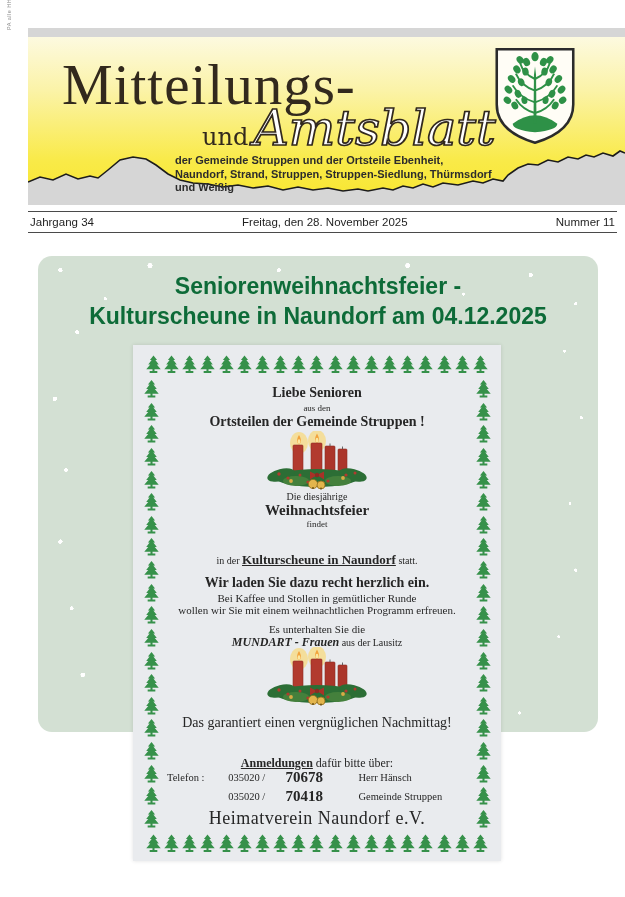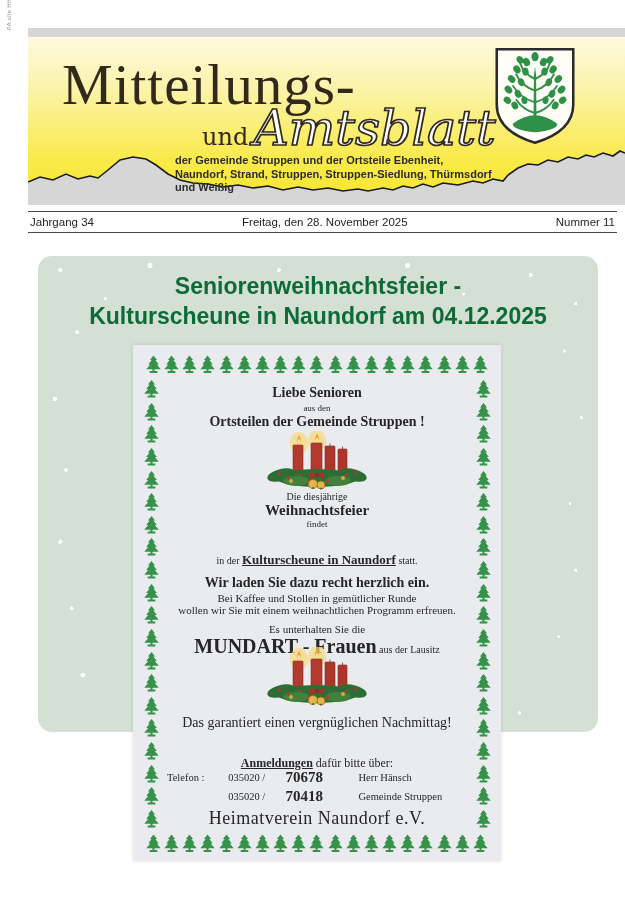--- a/index.html
+++ b/index.html
@@ -80,21 +80,21 @@
   .f-date{top:186px;font-size:10px;}
   .f-date .sm{font-size:10px;} .f-date .smb{font-size:10px;font-weight:bold;}
   .f-date .big{font-size:18px;font-weight:bold;}
   .f-venue{top:207px;font-size:10px;}
   .f-venue .venue{font-size:13px;font-weight:bold;text-decoration:underline;}
   .f-invite{top:230px;font-size:14px;font-weight:bold;}
   .f-detail1{top:247px;font-size:11px;}
   .f-detail2{top:259px;font-size:11px;}
   .f-ent1{top:278px;font-size:11px;}
   .f-ent2{top:290px;font-size:10px;}
-  .f-ent2 .name{font-size:20px;font-weight:bold;}
+  .f-ent2 .name{font-size:12px;font-weight:bold;font-style:italic;}
   .f-promise{top:370px;font-size:14px;}
   .f-entry{top:394px;font-size:15px;font-weight:bold;}
   .f-register{top:411px;font-size:12px;}
   .f-register .u{font-weight:bold;text-decoration:underline;}
   .f-phone{font-size:10.5px;display:flex;justify-content:center;gap:0;}
   .f-phone1{top:427px;} .f-phone2{top:446px;}
   .f-phone .c1{width:62px;text-align:left;} .f-phone .c2{width:58px;text-align:left;}
   .f-phone .c3{width:74px;text-align:left;font-size:15px;font-weight:bold;margin-top:-3px;}
   .f-phone .c4{width:110px;text-align:left;}
   .f-org{top:463px;font-size:18px;letter-spacing:.5px;}

